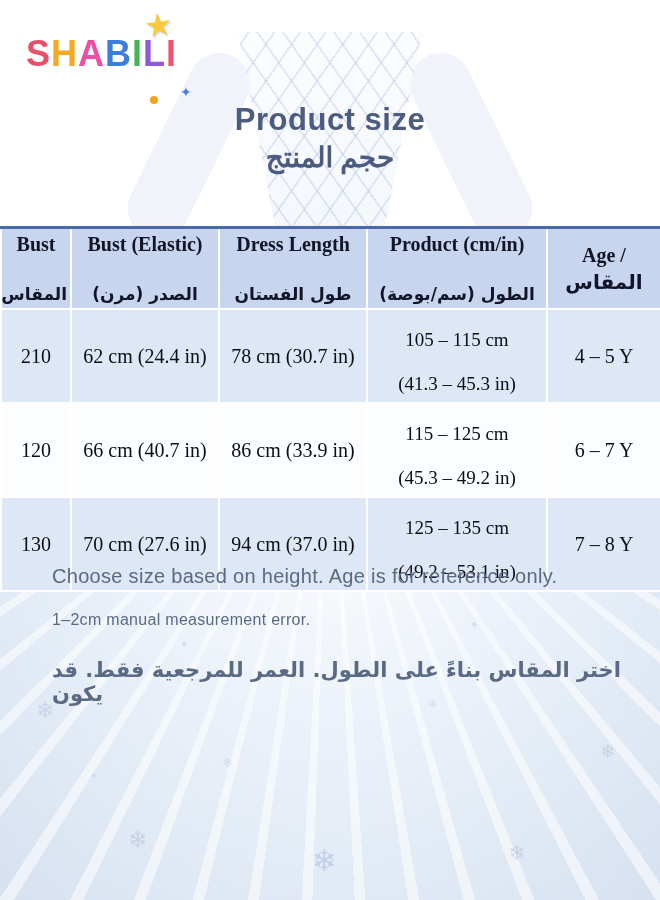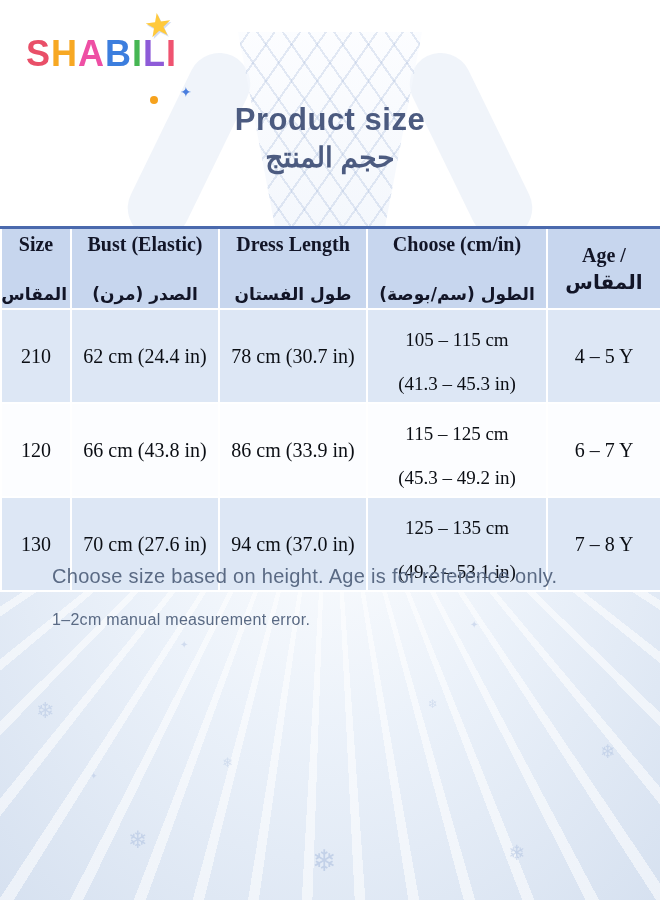--- a/index.html
+++ b/index.html
@@ -74,21 +74,21 @@
   
   .title-en {
     position: absolute; top: 102px; left: 0; width: 100%; margin: 0;
     text-align: center; font-size: 31px; font-weight: 600;
     letter-spacing: .5px; color: var(--title-color, #4c5b80);
   }
   .title-ar {
     position: absolute; top: 141px; left: 0; width: 100%; margin: 0;
     text-align: center; font-size: 28px; font-weight: 700;
     color: var(--title-color, #4c5b80);
-    font-family: Liberation Sans, sans-serif;
+    font-family: Liberation Serif, serif;
   }
 
   
   table.size-table {
     position: absolute; top: 226px; left: 0; width: 660px;
     border-collapse: collapse; table-layout: fixed;
     font-family: "Liberation Serif", "DejaVu Sans", serif;
     border-top: 3px solid var(--table-top-border, #4a69ad);
   }
   .size-table col.c1 { width: 70px; }
@@ -165,54 +165,54 @@
     <colgroup>
       <col class="c1">
         <col class="c2">
         <col class="c3">
         <col class="c4">
         <col class="c5">
     </colgroup>
     <thead>
       <tr>
         <th>
-          <div class="h-en">Size</div>
+          <div class="h-en">Bust</div>
           <div class="h-ar" dir="rtl">المقاس</div>
         </th>
         <th>
           <div class="h-en">Bust (Elastic)</div>
           <div class="h-ar" dir="rtl">الصدر (مرن)</div>
         </th>
         <th>
           <div class="h-en">Dress Length</div>
           <div class="h-ar" dir="rtl">طول الفستان</div>
         </th>
         <th>
-          <div class="h-en">Choose (cm/in)</div>
+          <div class="h-en">Product (cm/in)</div>
           <div class="h-ar" dir="rtl">الطول (سم/بوصة)</div>
         </th>
         <th>
           <div class="h-en">Age / المقاس</div>
         </th>
       </tr>
     </thead>
     <tbody>
       <tr class="alt">
         <td>210</td>
         <td>62 cm (24.4 in)</td>
         <td>78 cm (30.7 in)</td>
         <td>
           <div class="hline">105 – 115 cm</div>
           <div class="hline">(41.3 – 45.3 in)</div>
         </td>
         <td>4 – 5 Y</td>
       </tr>
       <tr class="plain">
         <td>120</td>
-        <td>66 cm (43.8 in)</td>
+        <td>66 cm (40.7 in)</td>
         <td>86 cm (33.9 in)</td>
         <td>
           <div class="hline">115 – 125 cm</div>
           <div class="hline">(45.3 – 49.2 in)</div>
         </td>
         <td>6 – 7 Y</td>
       </tr>
       <tr class="alt">
         <td>130</td>
         <td>70 cm (27.6 in)</td>
@@ -221,14 +221,15 @@
           <div class="hline">125 – 135 cm</div>
           <div class="hline">(49.2 – 53.1 in)</div>
         </td>
         <td>7 – 8 Y</td>
       </tr>
     </tbody>
   </table>
 
   <p class="note en1">Choose size based on height. Age is for reference only.</p>
   <p class="note en2">1–2cm manual measurement error.</p>
+  <p class="note ar1" dir="rtl">اختر المقاس بناءً على الطول. العمر للمرجعية فقط. قد يكون</p>
 
 </div>
 
 </body></html>

